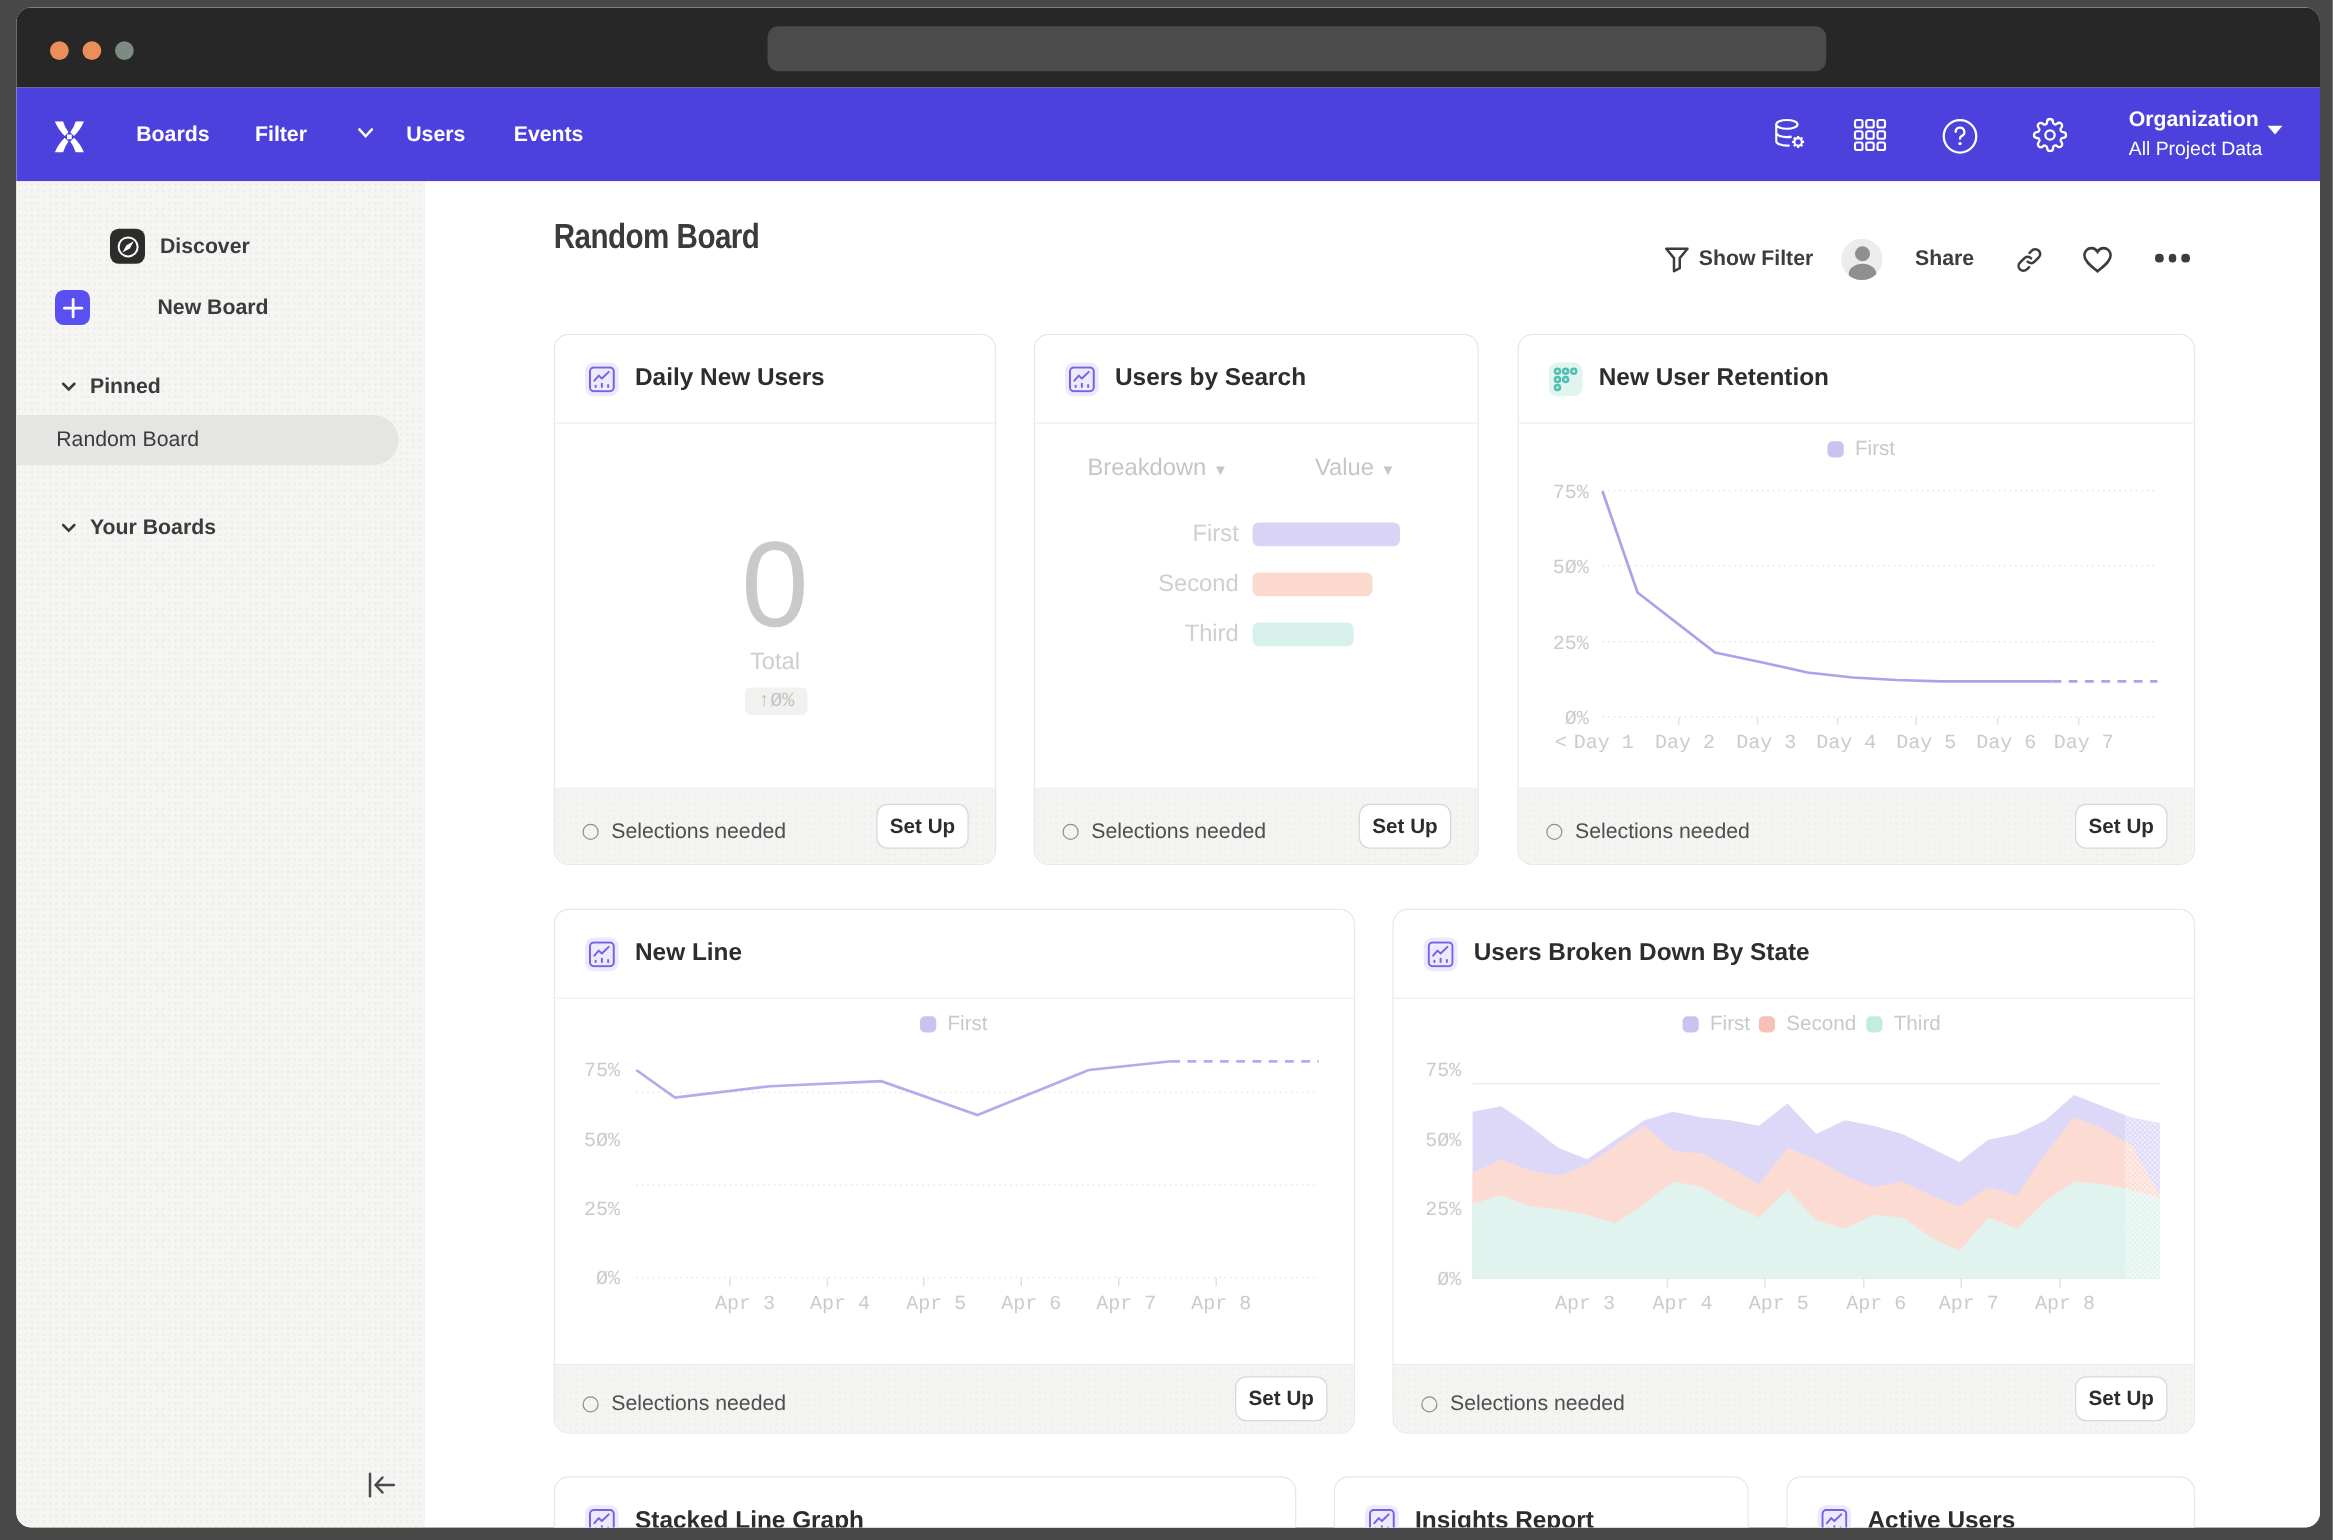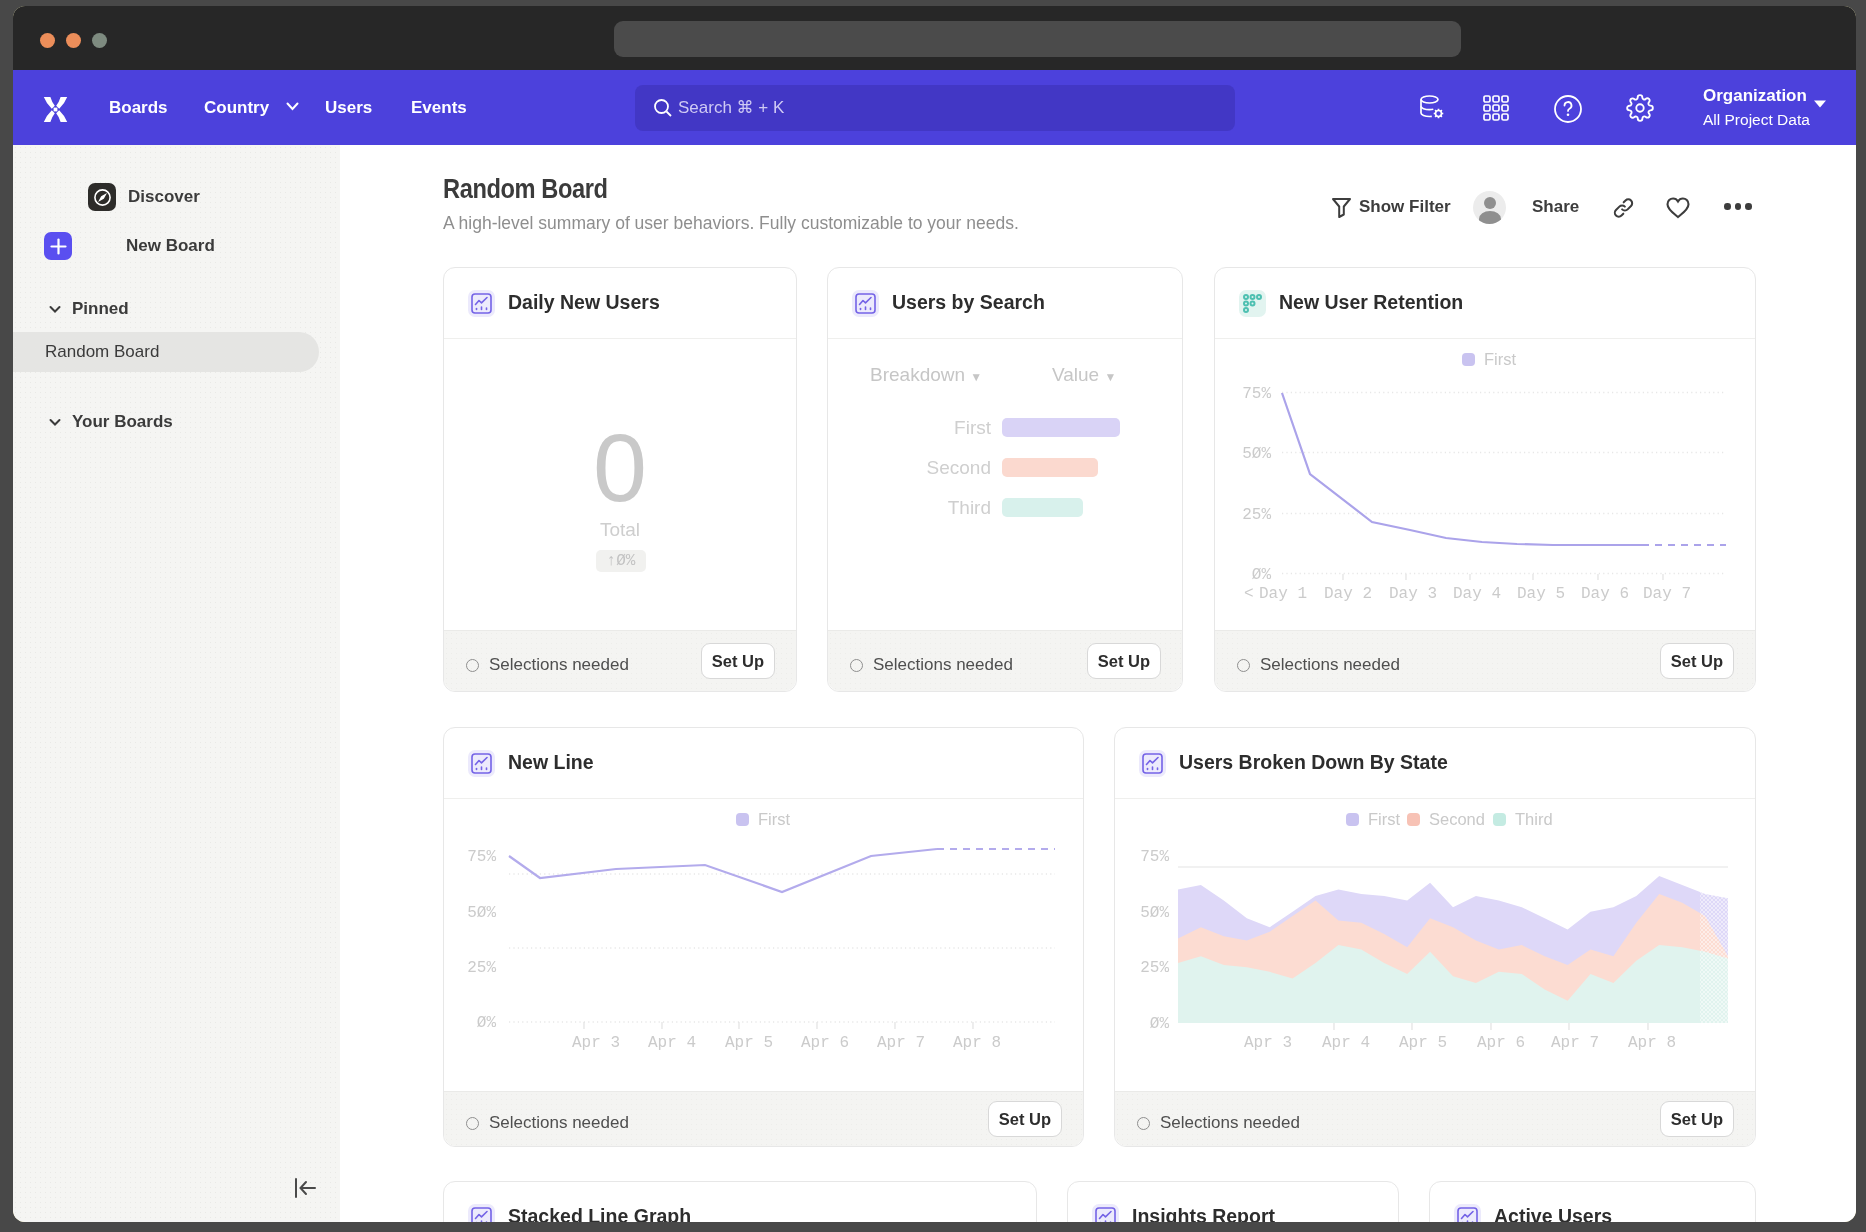--- a/index.html
+++ b/index.html
@@ -49,33 +49,26 @@
 
   <div class="nav">
     <svg class="navicon" style="left:30px; top:27px;" width="25" height="25" viewBox="0 0 25 25" fill="#fff">
       <path d="M0.8 0 H7.4 Q9 5.4 11.8 8.8 L8.8 11.8 Q3.4 6.6 0.8 0 Z"></path>
       <path d="M24.2 0 H17.6 Q16 5.4 13.2 8.8 L16.2 11.8 Q21.6 6.6 24.2 0 Z"></path>
       <path d="M0.8 25 H7.4 Q9 19.6 11.8 16.2 L8.8 13.2 Q3.4 18.4 0.8 25 Z"></path>
       <path d="M24.2 25 H17.6 Q16 19.6 13.2 16.2 L16.2 13.2 Q21.6 18.4 24.2 25 Z"></path>
       <rect x="10.6" y="10.6" width="3.8" height="3.8"></rect>
     </svg>
     <div class="item" style="left:96px;">Boards</div>
-    <div class="item" style="left:191px;">Country</div>
+    <div class="item" style="left:191px;">Filter</div>
     <svg style="position:absolute; left:273px; top:32px;" width="13" height="9" viewBox="0 0 13 9" fill="none" stroke="#fff" stroke-width="2" stroke-linecap="round">
         <path d="M1.5 1.5 L6.5 7 11.5 1.5"></path>
       </svg>
     <div class="item" style="left:312px;">Users</div>
     <div class="item" style="left:398px;">Events</div>
-    <div class="search">
-      <svg style="position:absolute; left:17px; top:12px;" width="22" height="22" viewBox="0 0 22 22" fill="none" stroke="#fff" stroke-width="1.8">
-        <circle cx="9.5" cy="9.5" r="6.5"></circle>
-          <line x1="14.5" y1="14.5" x2="19" y2="19"></line>
-      </svg>
-      <span>Search ⌘ + K</span>
-    </div>
 
     <svg class="navicon" style="left:1405px;" width="28" height="27" viewBox="0 0 28 27" fill="none" stroke="#fff" stroke-width="1.7">
       <ellipse cx="11.5" cy="5.5" rx="8.5" ry="3.5"></ellipse>
       <path d="M3 5.5 V19 c0 1.9 3.8 3.5 8.5 3.5 1 0 1.4 0 2.3-.1"></path>
       <path d="M3 12.2 c0 1.9 3.8 3.5 8.5 3.5 1.5 0 2.6-.1 3.8-.4"></path>
       <circle cx="20.5" cy="19.5" r="3"></circle>
       <path d="M20.5 14.7 v2 M20.5 22.3 v2 M25.3 19.5 h-2 M17.7 19.5 h-2 M23.9 16.1 l-1.4 1.4 M18.5 21.5 l-1.4 1.4 M23.9 22.9 l-1.4-1.4 M18.5 17.5 l-1.4-1.4"></path>
     </svg>
     <svg class="navicon" style="left:1469px;" width="28" height="28" viewBox="0 0 28 28" fill="none" stroke="#fff" stroke-width="1.7">
       <rect x="2" y="2" width="6" height="6" rx="1.5"></rect>
@@ -138,21 +131,20 @@
     </div>
     <svg style="position:absolute; left:280px; top:1031px;" width="25" height="24" viewBox="0 0 25 24" fill="none" stroke="#4a4a4a" stroke-width="2" stroke-linecap="round">
       <line x1="3" y1="3" x2="3" y2="21"></line>
         <line x1="8" y1="12" x2="22" y2="12"></line>
         <path d="M13 6 L7.5 12 13 18"></path>
     </svg>
   </div>
 
   <div class="content">
     <h1 class="title">Random Board</h1>
-    <p class="subtitle">A high-level summary of user behaviors. Fully customizable to your needs.</p>
 
     <svg style="position:absolute; left:991px; top:52px;" width="21" height="22" viewBox="0 0 21 22" fill="none" stroke="#3d3d3d" stroke-width="2" stroke-linejoin="round">
       <path d="M2 2 H19 L12.8 9.5 V17.5 L8.2 20 V9.5 Z"></path>
     </svg>
     <div style="position:absolute; left:1019px; top:52px; font-size:17px; font-weight:600; color:#3d3d3d;">Show Filter</div>
     <div style="position:absolute; left:1133px; top:46px; width:33px; height:33px; border-radius:50%; background:#ececec; overflow:hidden;">
       <div style="position:absolute; left:10.5px; top:6px; width:12px; height:12px; border-radius:50%; background:#8f8f8f;"></div>
       <div style="position:absolute; left:5.5px; top:20px; width:22px; height:16px; border-radius:50% 50% 0 0; background:#8f8f8f;"></div>
     </div>
     <div style="position:absolute; left:1192px; top:52px; font-size:17px; font-weight:600; color:#3d3d3d;text-align:right;">Share</div>

